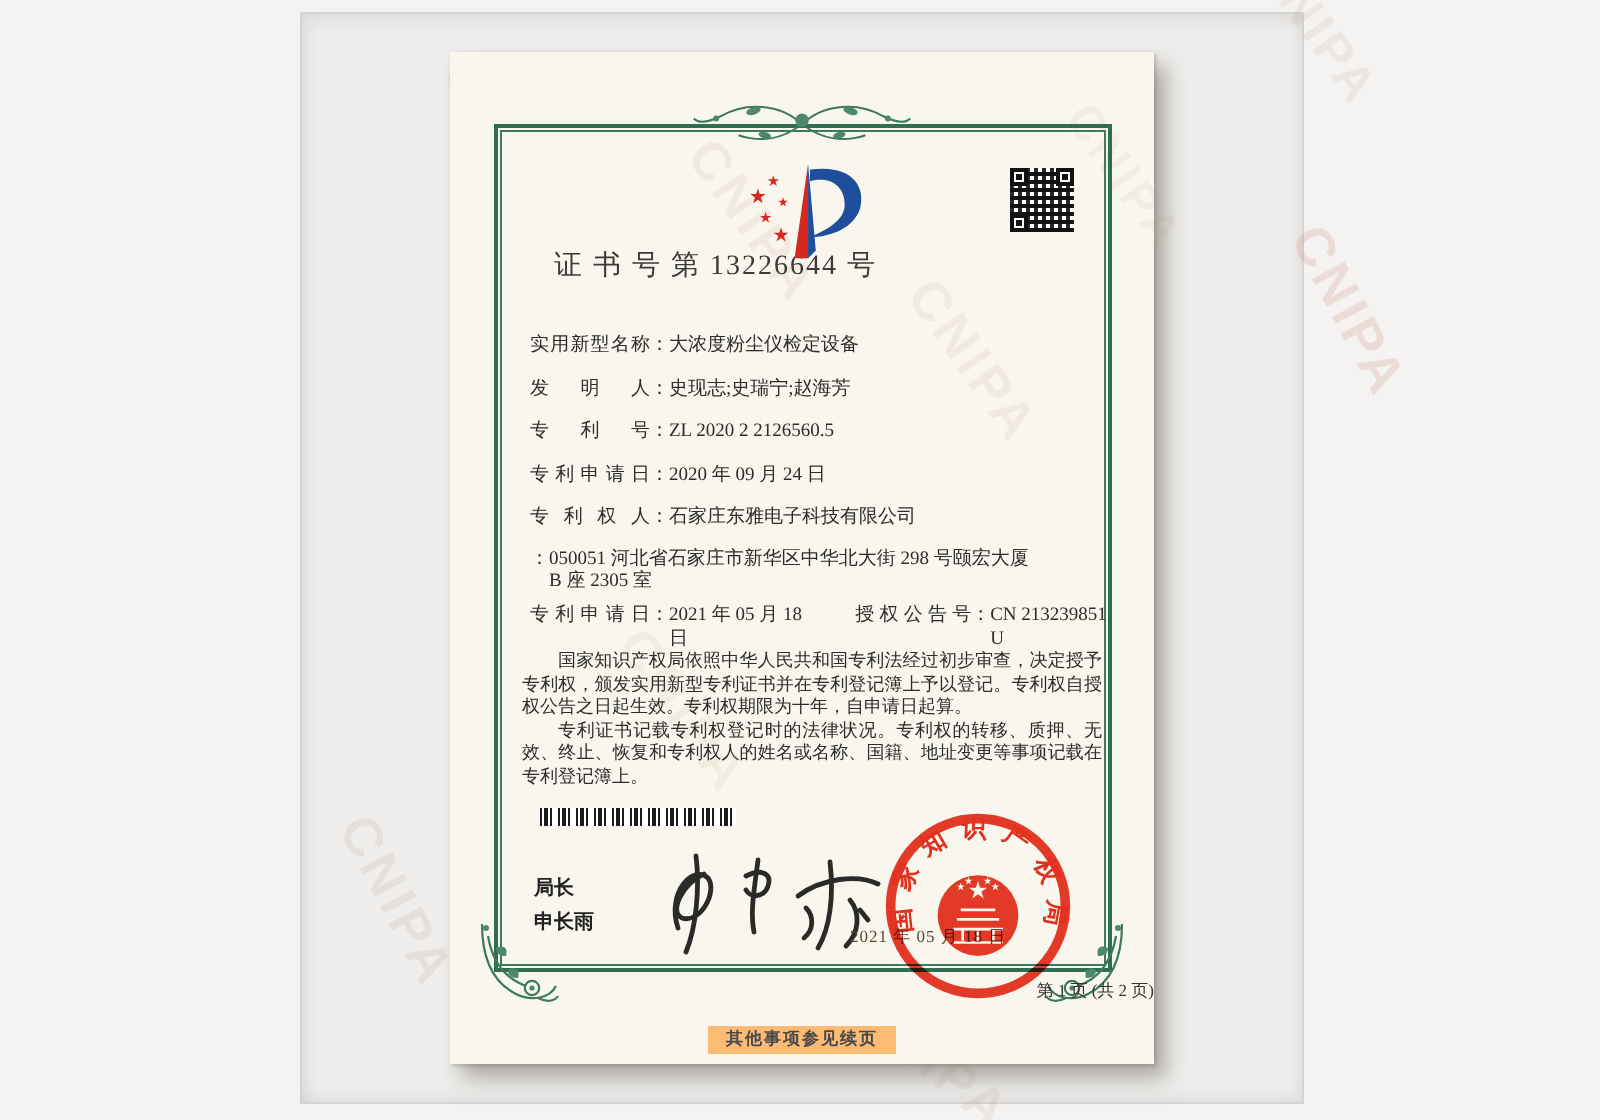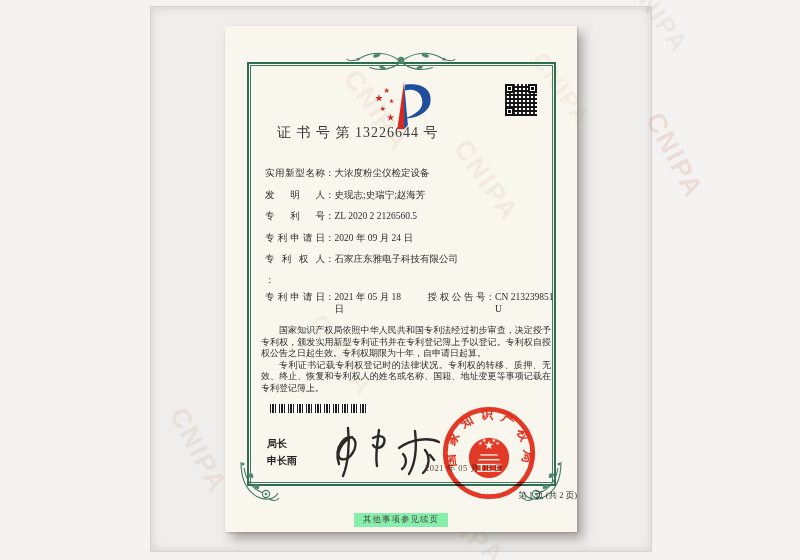--- a/index.html
+++ b/index.html
@@ -92,21 +92,21 @@
   .signer-name  { position:absolute; left:42px; top:428px; font-size:10px; font-weight:bold; color:#222; }
   .signature { position:absolute; left:92px; top:398px; width:135px; height:58px; }
 
   .seal { position:absolute; left:216px; top:379px; width:96px; height:96px; mix-blend-mode:multiply; }
   .seal-date { position:absolute; left:200px; top:437px; font-size:8.5px; color:#5f4433; letter-spacing:0.5px; }
 
   .page-num { position:absolute; left:0; top:464px; width:100%; text-align:right; font-size:8.5px; color:#333; }
   .footer-note {
     position:absolute; left:0; top:487px; width:100%; text-align:center; font-size:8.5px; color:#4a4a4a;
   }
-  .footer-note span { background:#86efac; padding:1px 9px; display:inline-block; letter-spacing:1px; }
+  .footer-note span { background:#fdba74; padding:1px 9px; display:inline-block; letter-spacing:1px;font-weight:bold; }
 
   .ornament-top { position:absolute; left:120px; top:21px; width:112px; height:30px; }
   .flourish { position:absolute; width:42px; height:44px; }
   .flourish.bl { left:13px; top:434px; }
   .flourish.br { left:297px; top:434px; transform:scaleX(-1); }
 </style>
 </head>
 <body>
 
 <div id="page">
@@ -228,20 +228,22 @@
           <span class="colon">：</span>
         <span class="val">2020 年 09 月 24 日</span>
       </div>
       <div class="frow">
         <span class="lbl">专利权人</span>
           <span class="colon">：</span>
         <span class="val">石家庄东雅电子科技有限公司</span>
       </div>
       <div class="frow addr">
           <span class="colon">：</span>
+        <span class="val">050051 河北省石家庄市新华区中华北大街 298 号颐宏大厦
+B 座 2305 室</span>
       </div>
       <div class="grant-row">
         <span class="lbl">专利申请日</span>
           <span class="colon">：</span>
         <span class="val">2021 年 05 月 18 日</span>
         <span class="pair2">
           <span class="lbl2">授权公告号</span>
             <span class="colon">：</span>
           <span class="val">CN 213239851 U</span>
         </span>

